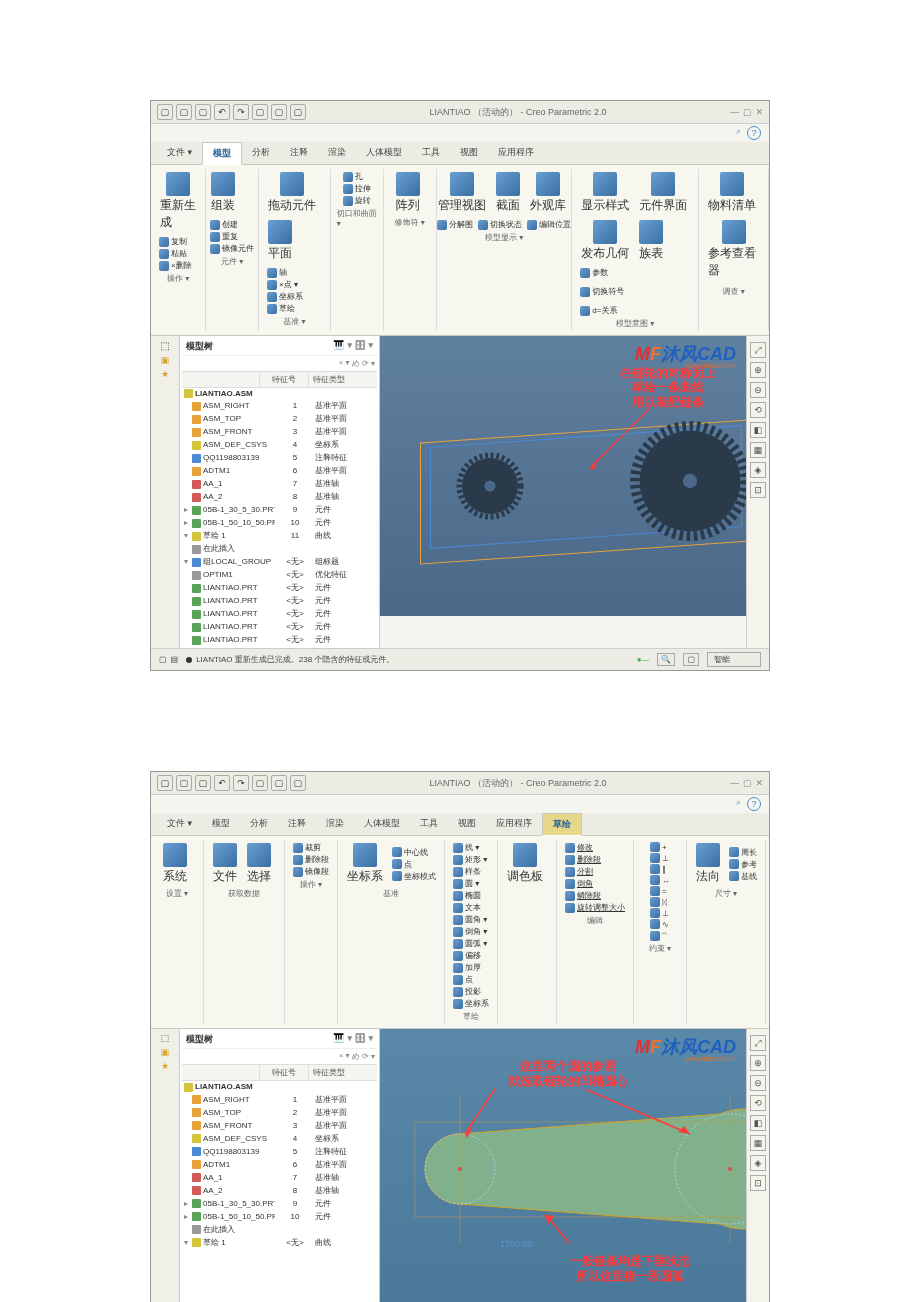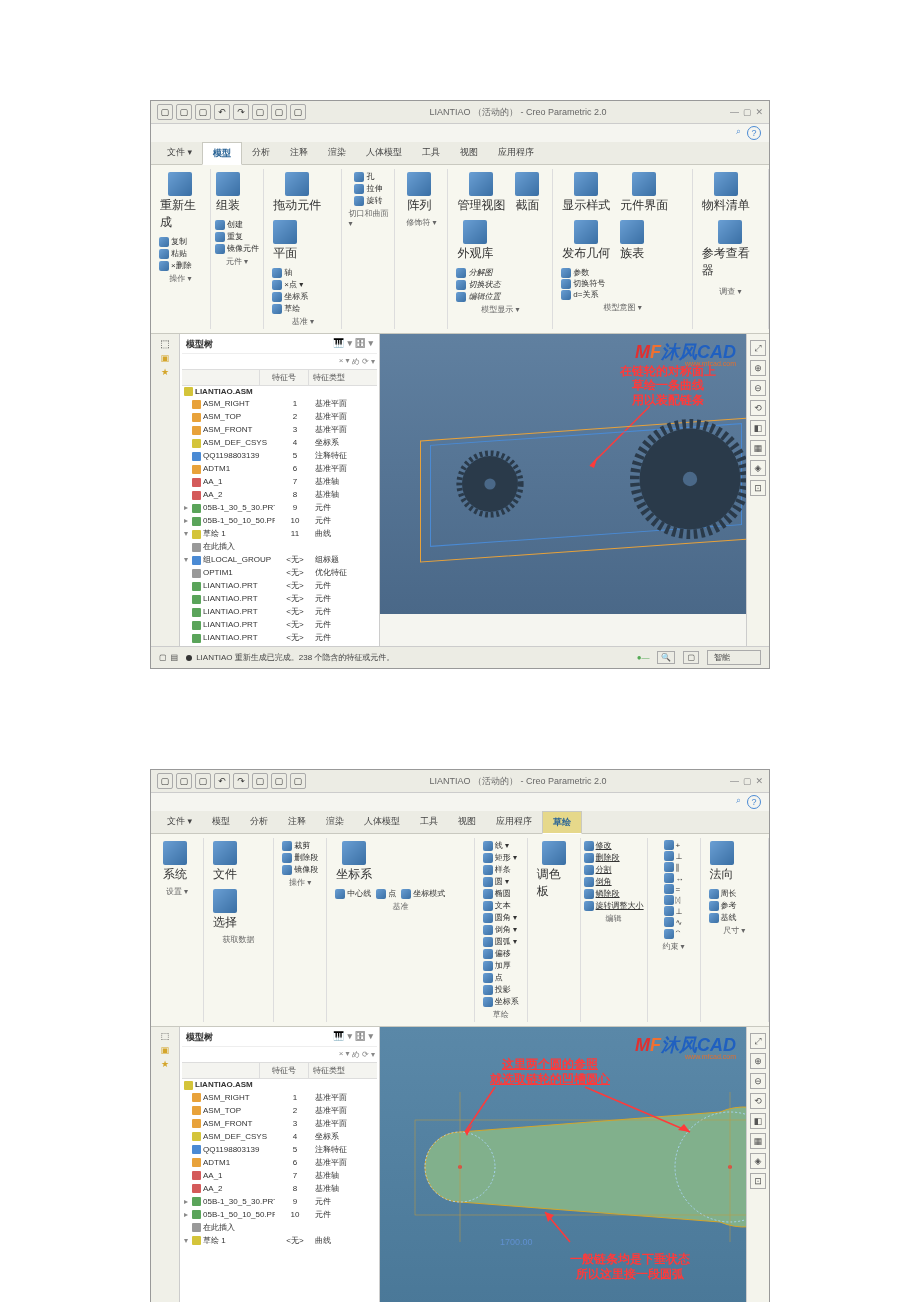--- a/index.html
+++ b/index.html
@@ -216,21 +216,21 @@
                 <span>管理视图</span>
               </div>
               <div class="rbtn">
                 <div class="ricon big"></div>
                 <span>截面</span>
               </div>
               <div class="rbtn">
                 <div class="ricon big"></div>
                 <span>外观库</span>
               </div>
-              <div style="display: flex; flex-direction: column; gap: 1px; font-style: italic;">
+              <div style="display: flex; gap: 1px;">
                 <div class="rbtn-small">
                   <span class="ricon" style="width: 10px; height: 10px;"></span>
                   <span>分解图</span>
                 </div>
                 <div class="rbtn-small">
                   <span class="ricon" style="width: 10px; height: 10px;"></span>
                   <span>切换状态</span>
                 </div>
                 <div class="rbtn-small">
                   <span class="ricon" style="width: 10px; height: 10px;"></span>
@@ -251,21 +251,21 @@
                 <span>元件界面</span>
               </div>
               <div class="rbtn">
                 <div class="ricon big"></div>
                 <span>发布几何</span>
               </div>
               <div class="rbtn">
                 <div class="ricon big"></div>
                 <span>族表</span>
               </div>
-              <div style="display: flex; flex-direction: column; gap: 0;">
+              <div style="display: flex; flex-direction: column; gap: 8px;">
                 <div class="rbtn-small">
                   <span class="ricon" style="width: 10px; height: 10px;"></span>
                   <span>参数</span>
                 </div>
                 <div class="rbtn-small">
                   <span class="ricon" style="width: 10px; height: 10px;"></span>
                   <span>切换符号</span>
                 </div>
                 <div class="rbtn-small">
                   <span class="ricon" style="width: 10px; height: 10px;"></span>
@@ -550,21 +550,21 @@
               </div>
             </div>
             <div class="rgroup-label">操作 ▾</div>
           </div>
           <div class="rgroup">
             <div class="rgroup-items">
               <div class="rbtn">
                 <div class="ricon big"></div>
                 <span>坐标系</span>
               </div>
-              <div style="display: flex; flex-direction: row; gap: 1px;">
+              <div style="display: flex; flex-direction: column; gap: 1px;">
                 <div class="rbtn-small">
                   <span class="ricon" style="width: 10px; height: 10px;"></span>
                   <span>中心线</span>
                 </div>
                 <div class="rbtn-small">
                   <span class="ricon" style="width: 10px; height: 10px;"></span>
                   <span>点</span>
                 </div>
                 <div class="rbtn-small">
                   <span class="ricon" style="width: 10px; height: 10px;"></span>
@@ -833,21 +833,21 @@
                 <span class="typ">曲线</span>
               </div>
             </div>
     </div>
 
     <div class="viewport sketch" style="height:280px;">
       <div class="watermark">
         <span class="mf-m">M</span><span class="mf-f">F</span><span class="mf-rest">沐风CAD</span>
         <span class="mf-url">www.mfcad.com</span>
       </div>
-      <div class="annotation" style="top:30px;left:110px;text-decoration:underline;"><span style="white-space:pre;">这里两个圆的参照
+      <div class="annotation" style="top:30px;left:128px;"><span style="white-space:pre;">这里两个圆的参照
 就选取链轮的凹槽圆心</span></div>
       <svg style="position:absolute;top:65px;left:20px;" width="400" height="150" viewBox="0 0 400 150">
         <path d="M 60 40 L 320 20 A 60 60 0 1 1 320 130 L 60 110 A 35 35 0 1 1 60 40 Z" fill="#8ab888" fill-opacity="0.85" stroke="#d4a52a" stroke-width="1"></path>
         <circle cx="60" cy="75" r="35" fill="none" stroke="#a8d4f0" stroke-width="1" stroke-dasharray="2 2"></circle>
         <circle cx="330" cy="75" r="55" fill="none" stroke="#a8d4f0" stroke-width="1" stroke-dasharray="2 2"></circle>
         <circle cx="60" cy="75" r="2" fill="#d44"></circle>
         <circle cx="330" cy="75" r="2" fill="#d44"></circle>
         <line x1="60" y1="0" x2="60" y2="150" stroke="#c49a3a" stroke-width="0.5"></line>
         <line x1="330" y1="0" x2="330" y2="150" stroke="#c49a3a" stroke-width="0.5"></line>
         <rect x="15" y="28" width="375" height="95" fill="none" stroke="#c49a3a" stroke-width="0.5"></rect>

